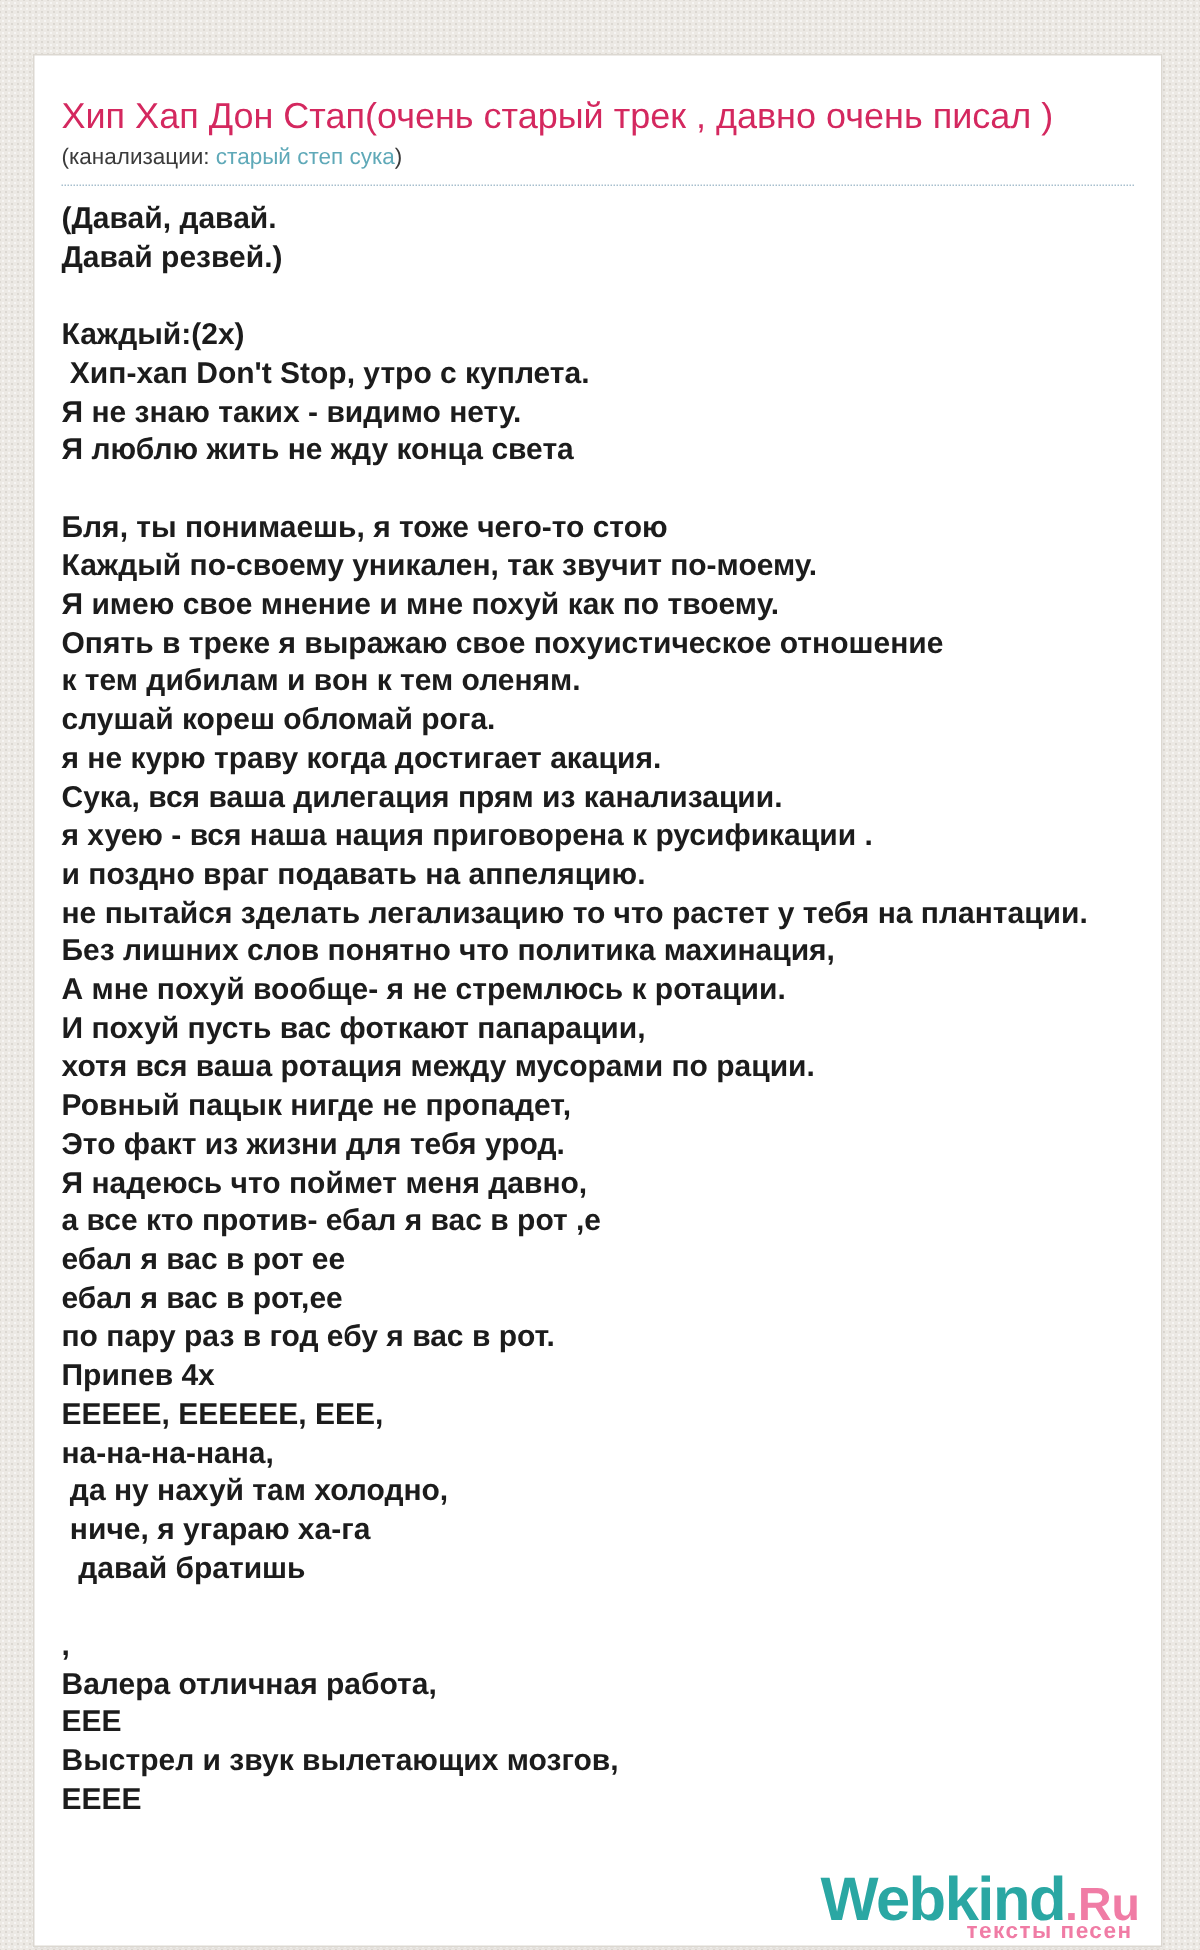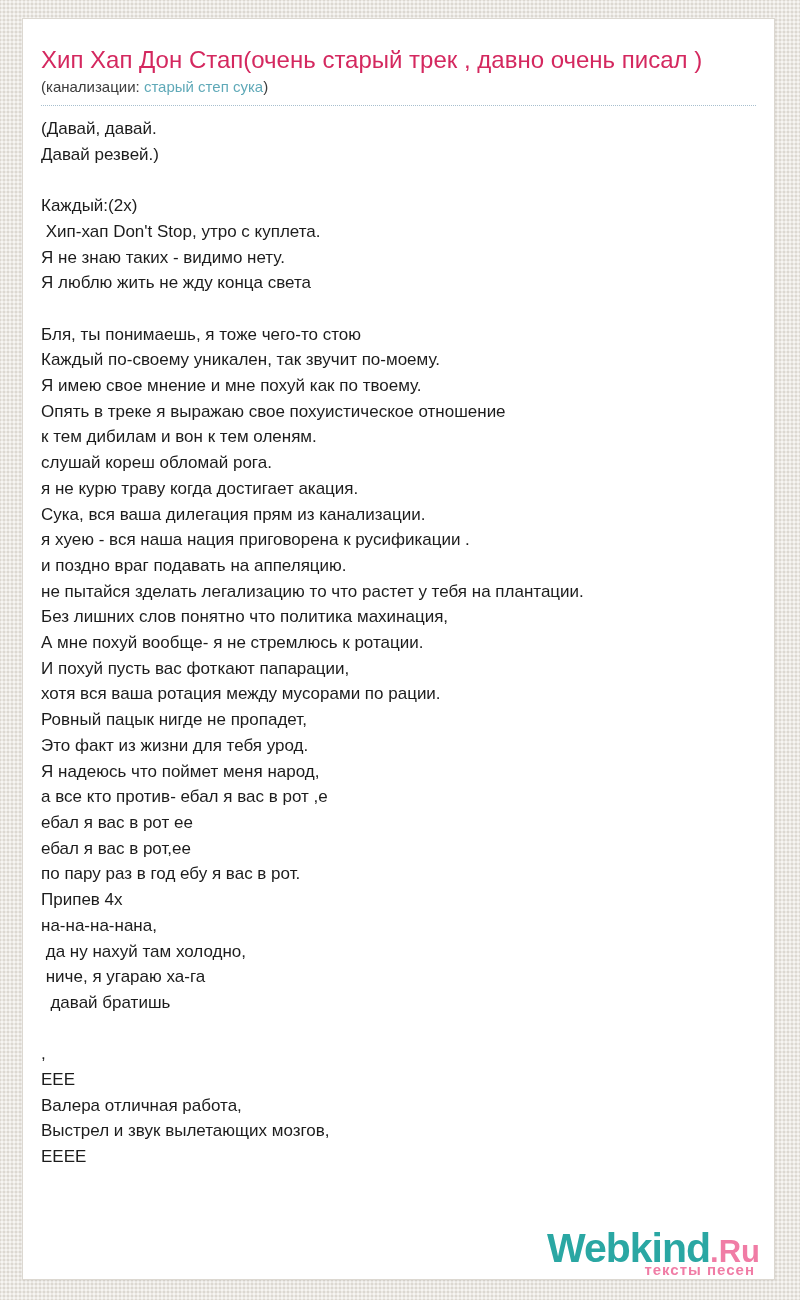--- a/index.html
+++ b/index.html
@@ -10,21 +10,21 @@
     background-image:
       radial-gradient(rgba(255,255,255,.55) 1px, transparent 1px),
       radial-gradient(rgba(178,172,160,.28) 1px, transparent 1px);
     background-size: 4px 4px, 4px 4px;
     background-position: 0 0, 2px 2px;
     overflow: hidden;
   }
   .card {
     position: absolute;
     left: 22px;
-    top: 18px;
+    top: 36px;
     width: 753px;
     height: 1262px;
     background: #ffffff;
     border: 1px solid #dcd8d1;
     box-shadow: 0 1px 2px rgba(0,0,0,.05);
     padding: 26px 18px 0 18px;
   }
   .song-header {
     border-bottom: 1px dotted var(--separator, #a7bfce);
     padding-bottom: 9px;
@@ -45,23 +45,24 @@
   .artist-link {
     color: var(--artist-link, #5fa9b8);
     text-decoration: none;
     cursor: pointer;
   }
   .lyrics {
     padding-top: 10px;
     color: var(--text, #1c1c1c);
   }
   .line {
-    font-size: 17px;
+    font-size: 20px;
     line-height: 25.7px;
     white-space: pre-wrap;
+    font-weight: bold;
   }
   .logo {
     position: absolute;
     right: 14px;
     bottom: 2px;
     text-align: right;
     background: #ffffff;
     cursor: pointer;
     line-height: 1;
   }
@@ -117,34 +118,35 @@
       <div class="line">Сука, вся ваша дилегация прям из канализации.</div>
       <div class="line">я хуею - вся наша нация приговорена к русификации .</div>
       <div class="line">и поздно враг подавать на аппеляцию.</div>
       <div class="line">не пытайся зделать легализацию то что растет у тебя на плантации.</div>
       <div class="line">Без лишних слов понятно что политика махинация,</div>
       <div class="line">А мне похуй вообще- я не стремлюсь к ротации.</div>
       <div class="line">И похуй пусть вас фоткают папарации,</div>
       <div class="line">хотя вся ваша ротация между мусорами по рации.</div>
       <div class="line">Ровный пацык нигде не пропадет,</div>
       <div class="line">Это факт из жизни для тебя урод.</div>
-      <div class="line">Я надеюсь что поймет меня народ,</div>
+      <div class="line">Я надеюсь что поймет меня давно,</div>
       <div class="line">а все кто против- ебал я вас в рот ,е</div>
       <div class="line">ебал я вас в рот ее</div>
       <div class="line">ебал я вас в рот,ее</div>
       <div class="line">по пару раз в год ебу я вас в рот.</div>
       <div class="line">Припев 4x</div>
+      <div class="line">ЕЕЕЕЕ, ЕЕЕЕЕЕ, ЕЕЕ,</div>
       <div class="line">на-на-на-нана,</div>
       <div class="line"> да ну нахуй там холодно,</div>
       <div class="line"> ниче, я угараю ха-га</div>
       <div class="line">  давай братишь</div>
       <div class="line">&nbsp;</div>
       <div class="line">,</div>
+      <div class="line">Валера отличная работа,</div>
       <div class="line">ЕЕЕ</div>
-      <div class="line">Валера отличная работа,</div>
       <div class="line">Выстрел и звук вылетающих мозгов,</div>
       <div class="line">ЕЕЕЕ</div>
     </div>
 
   <div class="logo">
     <div class="brand">
       <span class="brand-main">Webkind</span><span class="brand-suffix">.Ru</span>
     </div>
     <div class="tagline">тексты песен</div>
   </div>

